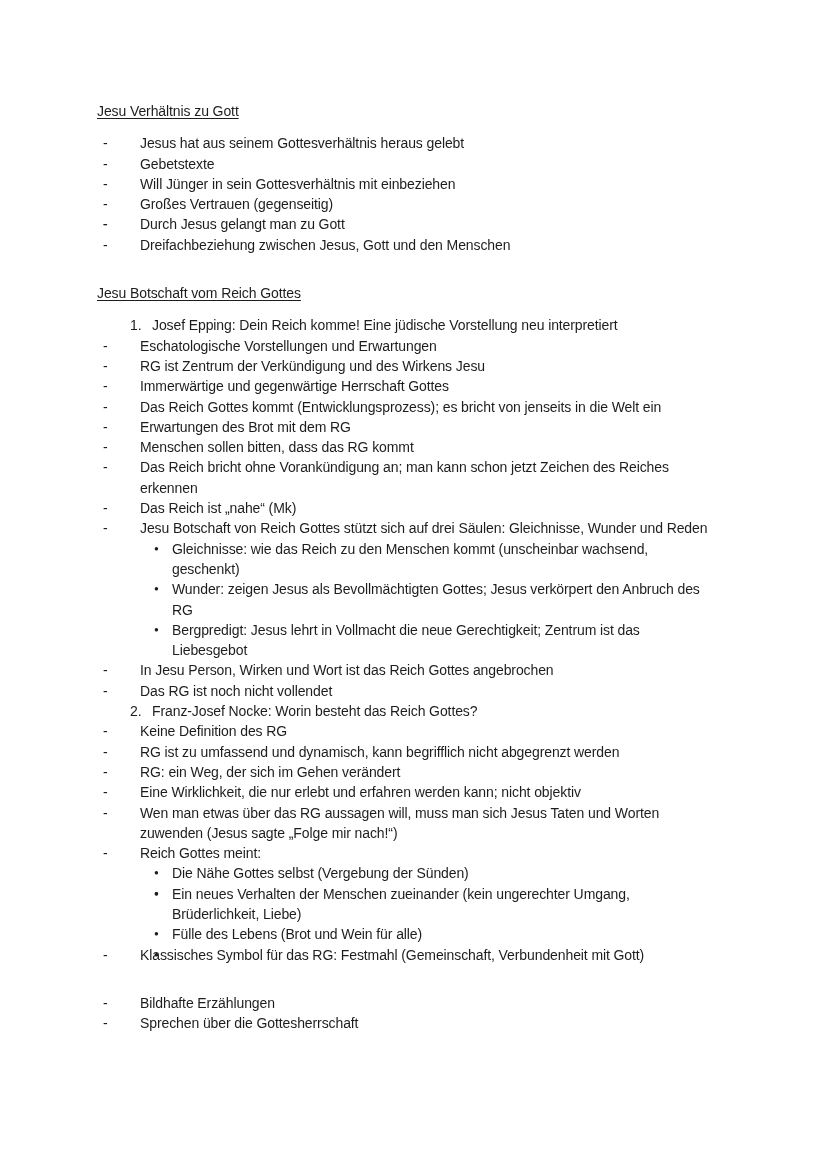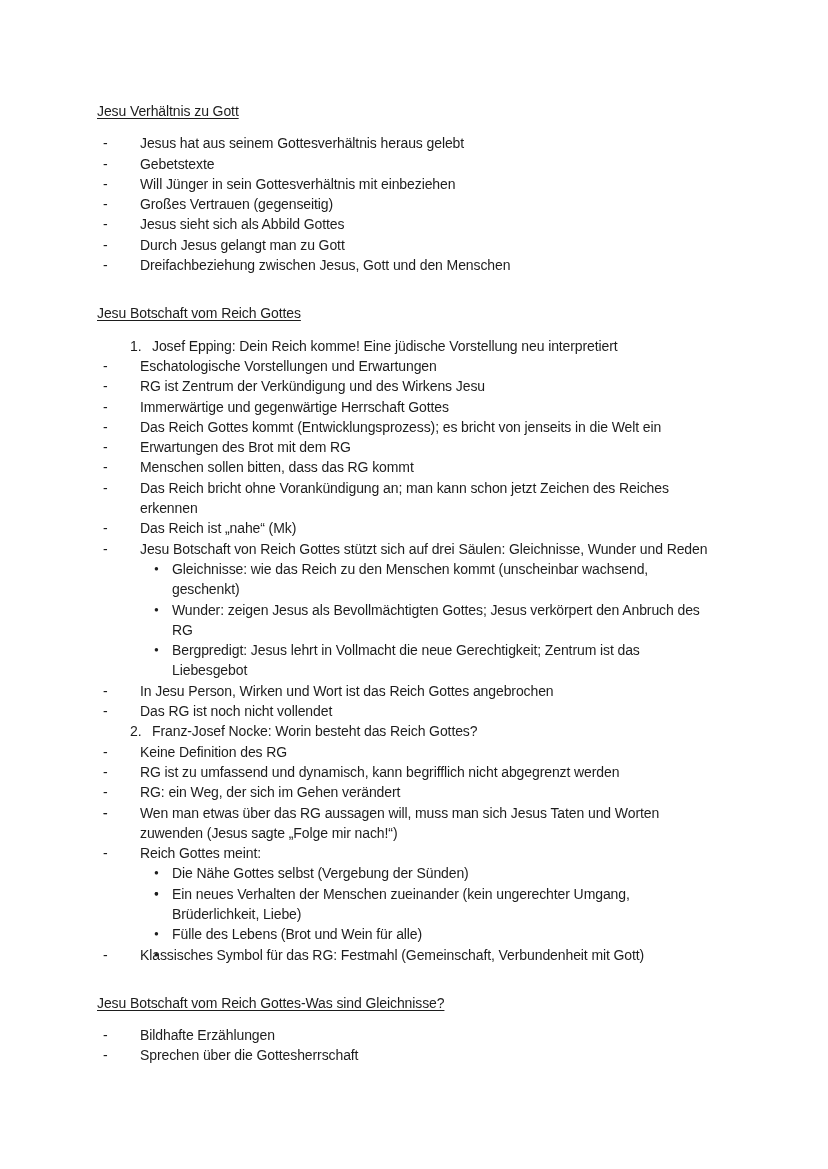--- a/index.html
+++ b/index.html
@@ -50,21 +50,21 @@
 <body>
 
 <div class="page">
     <div class="doc-section">
       <div class="section-heading">Jesu Verhältnis zu Gott</div>
       <div class="section-list">
         <div class="li dash"><span class="marker">-</span><span class="txt">Jesus hat aus seinem Gottesverhältnis heraus gelebt</span></div>
         <div class="li dash"><span class="marker">-</span><span class="txt">Gebetstexte</span></div>
         <div class="li dash"><span class="marker">-</span><span class="txt">Will Jünger in sein Gottesverhältnis mit einbeziehen</span></div>
         <div class="li dash"><span class="marker">-</span><span class="txt">Großes Vertrauen (gegenseitig)</span></div>
-        <div class="li dash"><span class="marker">-</span><span class="txt">Jesus sieht sich als Abbild Gottes</span></div>
+        <div class="li dash"><span class="marker">-</span></div>
         <div class="li dash"><span class="marker">-</span><span class="txt">Durch Jesus gelangt man zu Gott</span></div>
         <div class="li dash"><span class="marker">-</span><span class="txt">Dreifachbeziehung zwischen Jesus, Gott und den Menschen</span></div>
       </div>
     </div>
     <div class="doc-section">
       <div class="section-heading">Jesu Botschaft vom Reich Gottes</div>
       <div class="section-list">
         <div class="li number"><span class="marker">1.</span><span class="txt u">Josef Epping: Dein Reich komme! Eine jüdische Vorstellung neu interpretiert</span></div>
         <div class="li dash"><span class="marker">-</span><span class="txt">Eschatologische Vorstellungen und Erwartungen</span></div>
         <div class="li dash"><span class="marker">-</span><span class="txt">RG ist Zentrum der Verkündigung und des Wirkens Jesu</span></div>
@@ -81,33 +81,32 @@
         <div class="li bullet"><span class="marker">●</span><span class="txt">Wunder: zeigen Jesus als Bevollmächtigten Gottes; Jesus verkörpert den Anbruch des
 RG</span></div>
         <div class="li bullet"><span class="marker">●</span><span class="txt">Bergpredigt: Jesus lehrt in Vollmacht die neue Gerechtigkeit; Zentrum ist das
 Liebesgebot</span></div>
         <div class="li dash"><span class="marker">-</span><span class="txt">In Jesu Person, Wirken und Wort ist das Reich Gottes angebrochen</span></div>
         <div class="li dash"><span class="marker">-</span><span class="txt">Das RG ist noch nicht vollendet</span></div>
         <div class="li number"><span class="marker">2.</span><span class="txt u">Franz-Josef Nocke: Worin besteht das Reich Gottes?</span></div>
         <div class="li dash"><span class="marker">-</span><span class="txt">Keine Definition des RG</span></div>
         <div class="li dash"><span class="marker">-</span><span class="txt">RG ist zu umfassend und dynamisch, kann begrifflich nicht abgegrenzt werden</span></div>
         <div class="li dash"><span class="marker">-</span><span class="txt">RG: ein Weg, der sich im Gehen verändert</span></div>
-        <div class="li dash"><span class="marker">-</span></div>
+        <div class="li dash"><span class="marker">-</span><span class="txt">Eine Wirklichkeit, die nur erlebt und erfahren werden kann; nicht objektiv</span></div>
         <div class="li dash"><span class="marker">-</span><span class="txt">Wen man etwas über das RG aussagen will, muss man sich Jesus Taten und Worten
 zuwenden (Jesus sagte „Folge mir nach!“)</span></div>
         <div class="li dash"><span class="marker">-</span><span class="txt">Reich Gottes meint:</span></div>
         <div class="li bullet"><span class="marker">●</span><span class="txt">Die Nähe Gottes selbst (Vergebung der Sünden)</span></div>
         <div class="li bullet"><span class="marker">●</span></div>
         <div class="li bullet"><span class="marker">●</span><span class="txt">Ein neues Verhalten der Menschen zueinander (kein ungerechter Umgang,
 Brüderlichkeit, Liebe)</span></div>
         <div class="li bullet"><span class="marker">●</span><span class="txt">Fülle des Lebens (Brot und Wein für alle)</span></div>
         <div class="li bullet"><span class="marker">●</span></div>
         <div class="li dash"><span class="marker">-</span><span class="txt">Klassisches Symbol für das RG: Festmahl (Gemeinschaft, Verbundenheit mit Gott)</span></div>
       </div>
     </div>
     <div class="doc-section">
-      <div class="section-heading">Jesu Botschaft vom Reich Gottes-Was sind Gleichnisse?</div>
       <div class="section-list">
         <div class="li dash"><span class="marker">-</span><span class="txt">Bildhafte Erzählungen</span></div>
         <div class="li dash"><span class="marker">-</span><span class="txt">Sprechen über die Gottesherrschaft</span></div>
       </div>
     </div>
   </div>
 
 </body></html>

